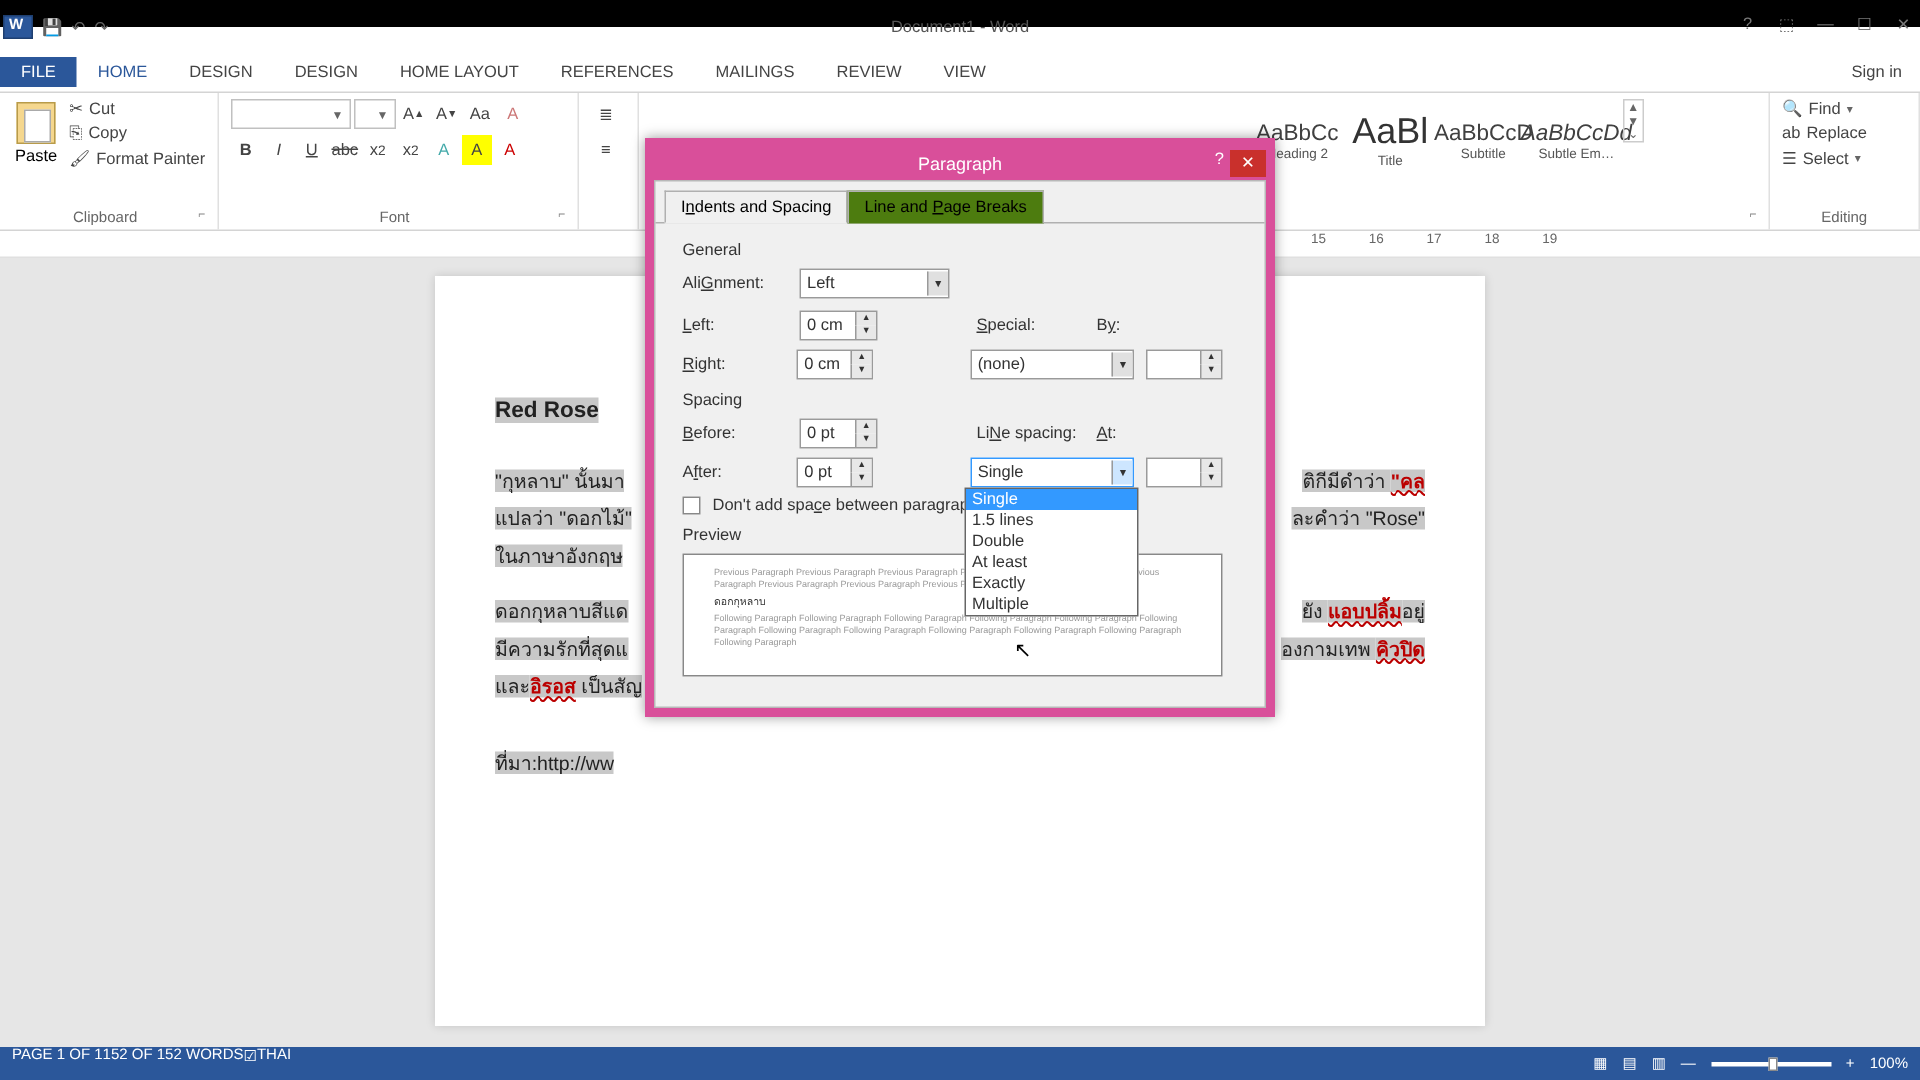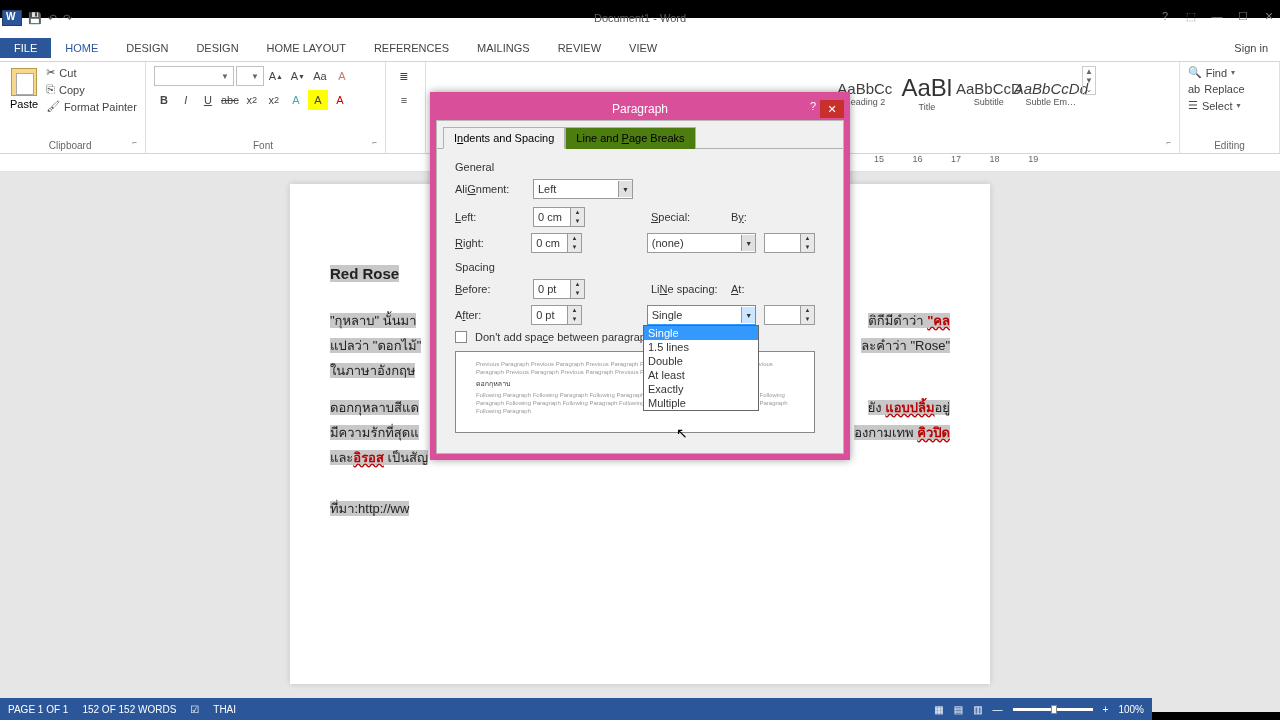--- a/index.html
+++ b/index.html
@@ -40,21 +40,21 @@
 .style-box .preview { font-size: 15px; color: #404040; }
 .style-box .preview.big { font-size: 24px; color: #333; }
 .editing .gbody { flex-direction: column; gap: 4px; }
 .editing .erow { display: flex; align-items: center; gap: 4px; color: #444; }
 .ruler { height: 18px; background: #fff; border-bottom: 1px solid #e0e0e0; font-size: 9px; color: #666; padding-left: 24px; }
 .doc { background: #e6e6e6; height: 540px; display: flex; justify-content: center; padding-top: 12px; position: relative; }
 .page { width: 700px; height: 500px; background: #fff; box-shadow: 0 0 6px rgba(0,0,0,0.15); padding: 40px 40px; font-size: 13px; color: #222; }
 .page .hl { background: #c8c8c8; display: inline; }
 .page p { margin-bottom: 4px; }
 .page .red { font-weight: bold; color: #b00; text-decoration: underline wavy #b00; }
-.statusbar { position: absolute; bottom: 0; left: 0; width: 1152px; height: 22px; background: #2b579a; color: #fff; font-size: 10px; display: flex; align-items: center; padding: 0 8px; gap: 14px; }
+.statusbar { position: absolute; bottom: 0; left: 0; width: 1280px; height: 22px; background: #2b579a; color: #fff; font-size: 10px; display: flex; padding: 0 8px; }
 .statusbar .right { margin-left: auto; display: flex; gap: 10px; align-items: center; }
 
 
 .dialog { position: absolute; left: 430px; top: 92px; width: 420px; background: #d94f9a; padding: 6px; box-shadow: 0 0 8px rgba(0,0,0,0.4); z-index: 100; }
 .dialog .dtitle { display: flex; align-items: center; height: 22px; color: #fff; font-size: 12px; position: relative; }
 .dialog .dtitle .t { position: absolute; left: 50%; transform: translateX(-50%); }
 .dialog .dtitle .help { position: absolute; right: 28px; color: #fff; font-size: 11px; top: 2px; }
 .dialog .dtitle .close { position: absolute; right: 0; width: 24px; height: 18px; background: #c9302c; color: #fff; text-align: center; font-size: 11px; line-height: 18px; }
 .dbody { background: #f0f0f0; border: 1px solid #b8b8b8; padding: 0; }
 .dtabs { display: flex; border-bottom: 1px solid #b0b0b0; padding: 6px 6px 0 6px; gap: 0; }
@@ -371,20 +371,21 @@
             <div class="opt">Multiple</div>
           </div>
         </div>
         <div class="drow">
           <div class="dchk"></div>
           <span>Don't add spa<u>c</u>e between paragrap</span>
         </div>
       </div>
 
       <div class="dsection">
+        <div class="sl">Preview</div>
         <div class="preview-box">
           <div>Previous Paragraph Previous Paragraph Previous Paragraph Previous Paragraph Previous Paragraph Previous Paragraph Previous Paragraph Previous Paragraph Previous Paragraph</div>
           <div class="main">ดอกกุหลาบ</div>
           <div>Following Paragraph Following Paragraph Following Paragraph Following Paragraph Following Paragraph Following Paragraph Following Paragraph Following Paragraph Following Paragraph Following Paragraph Following Paragraph Following Paragraph</div>
         </div>
       </div>
     </div>
   </div>
 </div>
 

